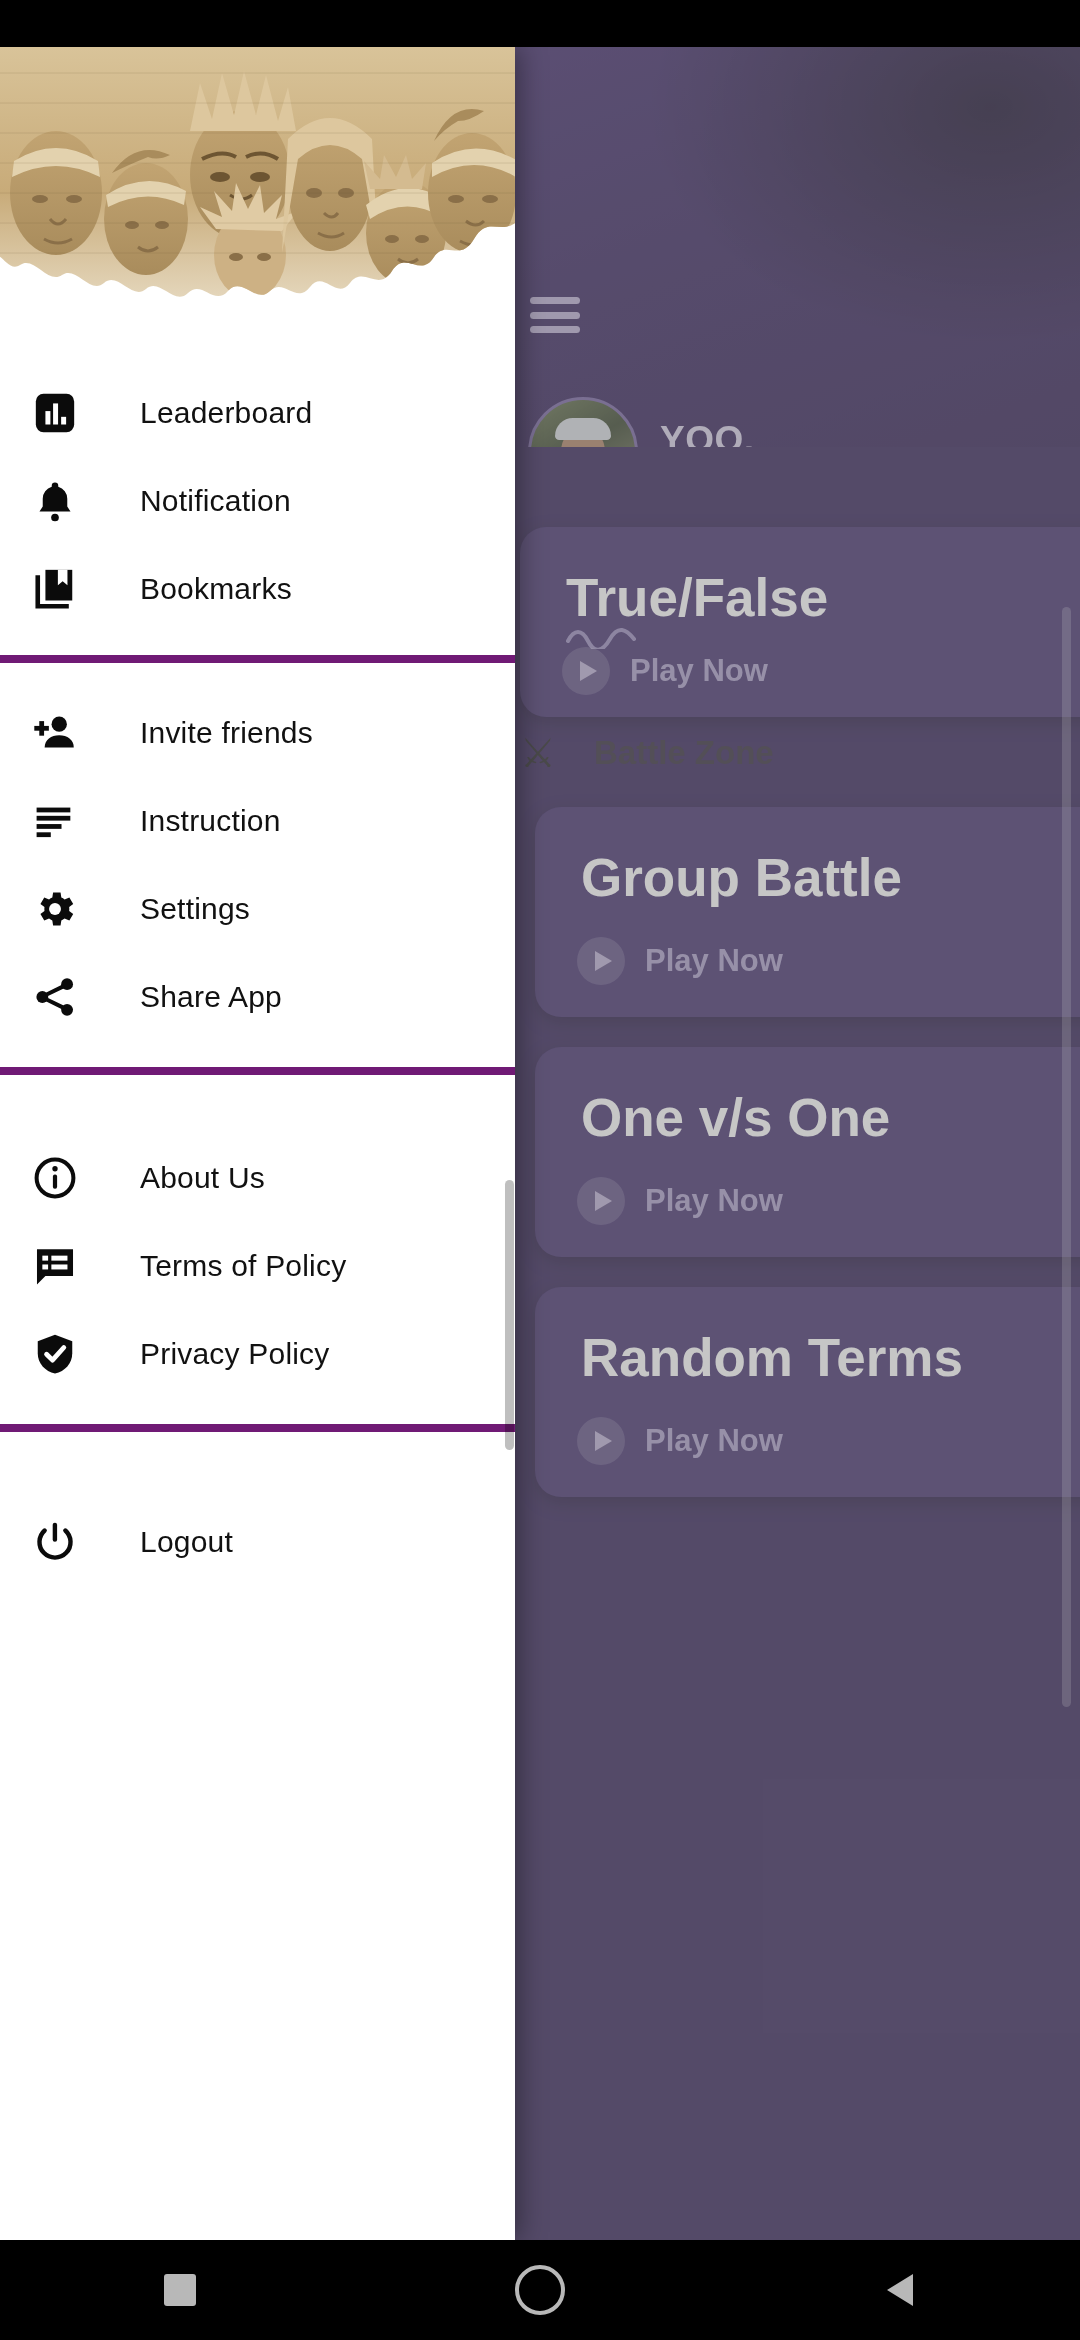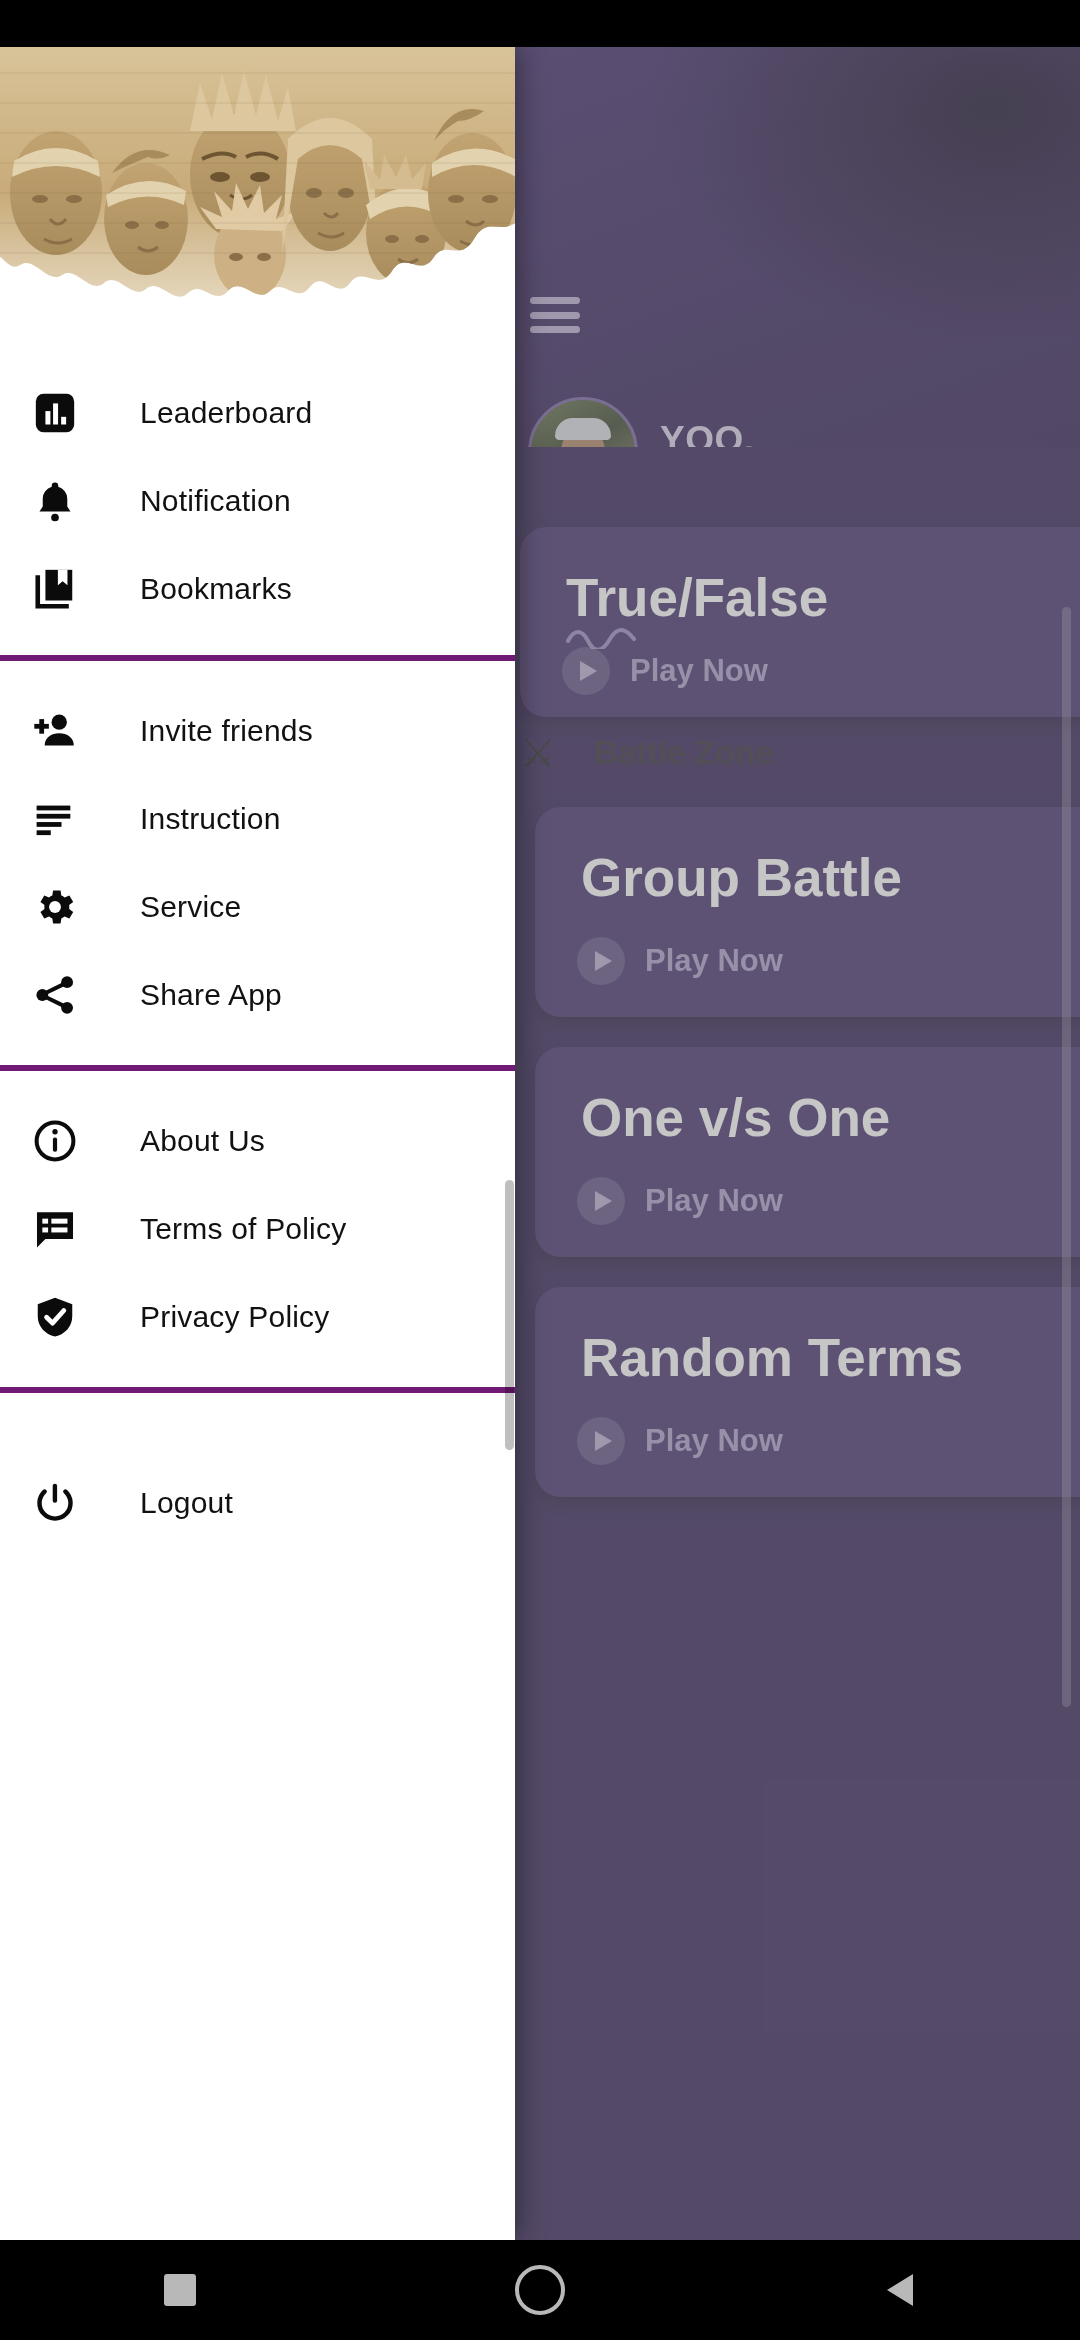--- a/index.html
+++ b/index.html
@@ -54,30 +54,30 @@
 
   
   .scrim{position:absolute;left:0;top:47px;width:1080px;height:2193px;background:rgba(120,120,120,.42);z-index:20;}
 
   
   #drawer{position:absolute;left:0;top:47px;width:515px;height:2193px;background:#FFFFFF;z-index:40;overflow:hidden;
           box-shadow:6px 0 24px rgba(0,0,0,.35);}
   .dheader{position:relative;width:515px;height:300px;background:#fff;overflow:hidden;}
   .dheader .mount{position:absolute;left:-6px;top:-4px;width:527px;height:270px;}
 
-  .group{border-bottom:6px solid #701a75;}
+  .group{border-bottom:8px solid #701a75;}
   .group:last-child{border-bottom:none;}
   .mrow{display:flex;align-items:center;height:88px;padding-left:26px;}
   .mico{width:58px;height:58px;display:flex;align-items:center;justify-content:center;flex:0 0 58px;}
   .mico svg{display:block;}
   .mlab{margin-left:56px;font-size:30px;color:#111;letter-spacing:.2px;}
 
   .g1{padding-top:22px;padding-bottom:22px;}
   .g2{padding-top:26px;padding-bottom:26px;}
-  .g3{padding-top:26px;padding-bottom:26px;}
+  .g3{padding-top:26px;padding-bottom:26px;margin-top:33px;}
   .g4{padding-top:26px;margin-top:40px;}
 
   
   .navbar{position:absolute;left:0;bottom:0;width:1080px;height:100px;background:#000;z-index:70;
           display:flex;align-items:center;justify-content:space-around;}
   .nv{display:flex;align-items:center;justify-content:center;width:120px;height:100px;}
   .nv-square{width:32px;height:32px;background:#B8B8B8;border-radius:3px;}
   .nv-circle{width:42px;height:42px;border-radius:50%;border:4px solid #B8B8B8;}
   .nv-tri{width:0;height:0;border-right:26px solid #B8B8B8;border-top:16px solid transparent;border-bottom:16px solid transparent;}
 </style>
@@ -329,21 +329,21 @@
         <span class="mlab">Instruction</span>
       </div>
 
       <div class="mrow">
         <span class="mico">
           <svg width="46" height="46" viewBox="0 0 24 24">
             <path d="M19.4 13.0 a7.7 7.7 0 0 0 0 -2 l2.1 -1.6 -2 -3.4 -2.5 1 a7.6 7.6 0 0 0 -1.7 -1 l-.4 -2.6 h-3.9 l-.4 2.6 a7.6 7.6 0 0 0 -1.7 1 l-2.5 -1 -2 3.4 2.1 1.6 a7.7 7.7 0 0 0 0 2 l-2.1 1.6 2 3.4 2.5 -1 a7.6 7.6 0 0 0 1.7 1 l.4 2.6 h3.9 l.4 -2.6 a7.6 7.6 0 0 0 1.7 -1 l2.5 1 2 -3.4 Z" fill="#0b0b0b"></path>
             <circle cx="12" cy="12" r="3.1" fill="#fff"></circle>
           </svg>
         </span>
-        <span class="mlab">Service</span>
+        <span class="mlab">Settings</span>
       </div>
 
       <div class="mrow">
         <span class="mico">
           <svg width="46" height="46" viewBox="0 0 24 24">
             <circle cx="18.3" cy="5.3" r="3.1" fill="#0b0b0b"></circle>
             <circle cx="18.3" cy="18.7" r="3.1" fill="#0b0b0b"></circle>
             <circle cx="5.4" cy="12" r="3.1" fill="#0b0b0b"></circle>
             <path d="M7.9 10.6 L15.8 6.7 M7.9 13.4 L15.8 17.3" stroke="#0b0b0b" stroke-width="2.1" stroke-linecap="round"></path>
           </svg>

